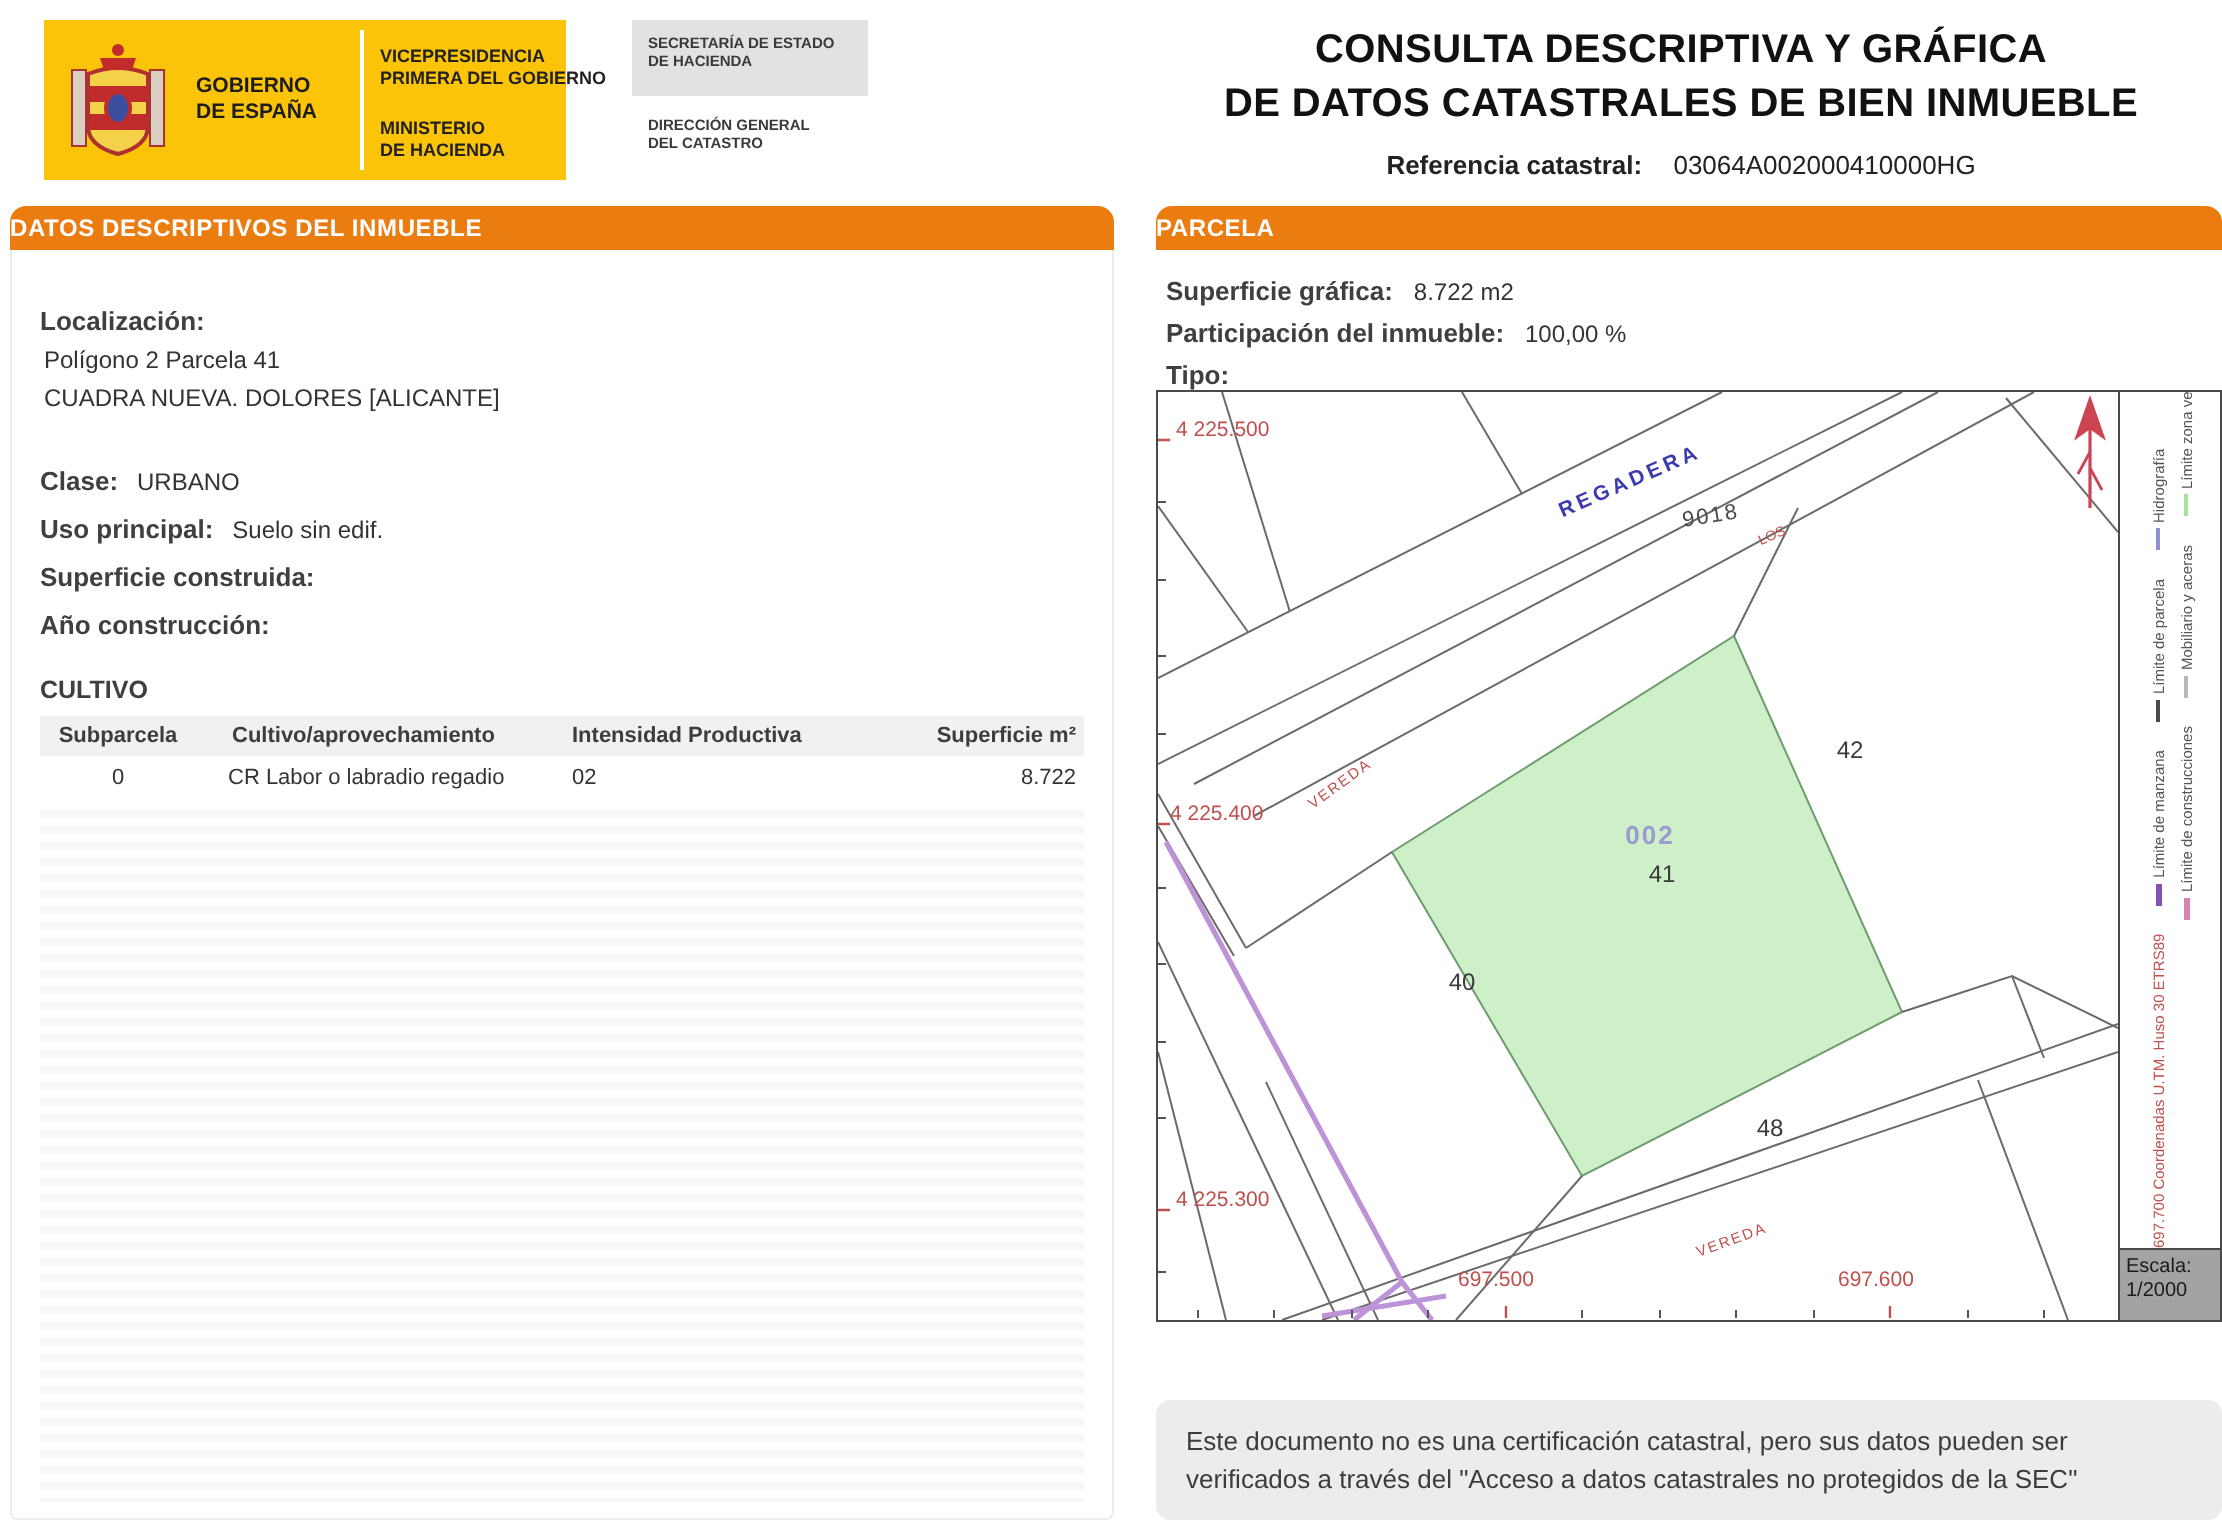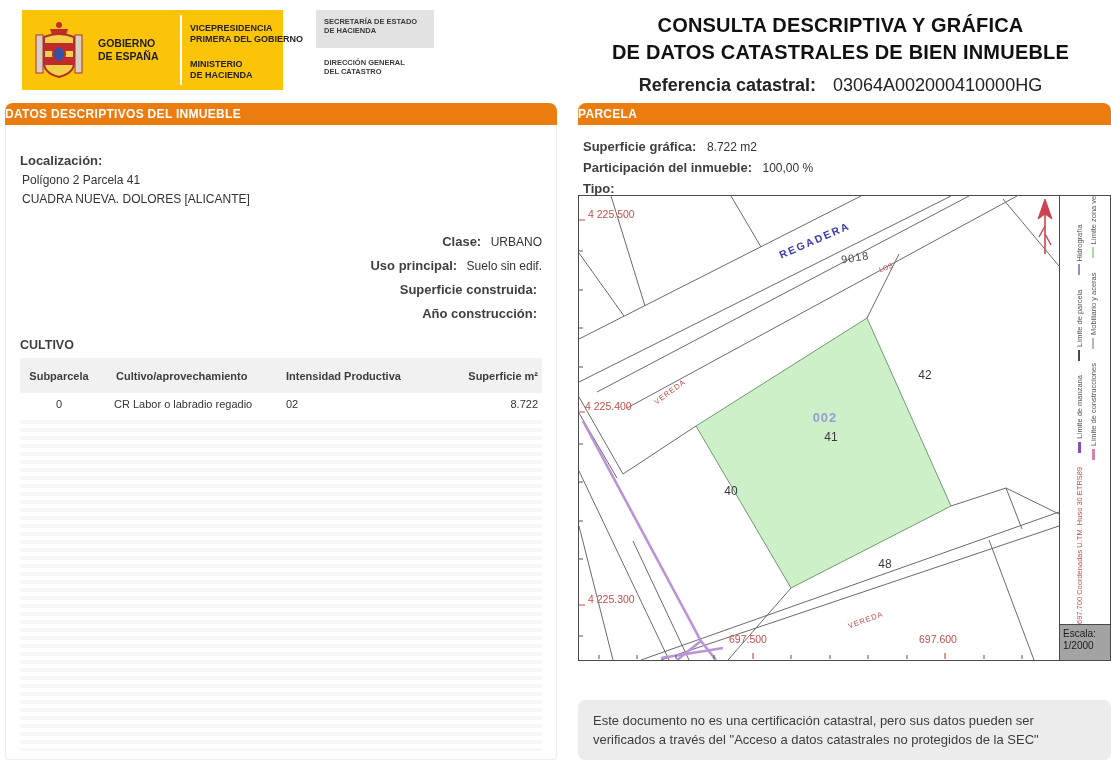--- a/index.html
+++ b/index.html
@@ -15,40 +15,40 @@
   .arms { position:absolute; left:8px; top:9px; }
   .gob-text { position:absolute; left:76px; top:27px; font-size:10.5px; font-weight:bold; color:#1d1d1d; line-height:13px; }
   .vice-text { position:absolute; left:168px; top:13px; font-size:9px; font-weight:bold; color:#222; line-height:11px; }
   .mini-text { position:absolute; left:168px; top:49px; font-size:9px; font-weight:bold; color:#222; line-height:11px; }
   .sec-box { position:absolute; left:294px; top:0; width:118px; height:38px; background:#e2e2e2; padding:7px 0 0 8px;
              font-size:7.5px; font-weight:bold; color:#3a3a3a; line-height:9px; }
   .dir-box { position:absolute; left:302px; top:48px; font-size:7.5px; font-weight:bold; color:#3a3a3a; line-height:9px; }
   
   .title-wrap { position:absolute; left:570px; top:12px; width:541px; text-align:center; color:#111; }
   .title-line { font-size:20px; font-weight:bold; line-height:27px; letter-spacing:0.2px; }
-  .ref-line { margin-top:9px; font-size:18px; }
+  .ref-line { margin-top:9px; font-size:13px; }
   .ref-label { font-weight:bold; color:#222; }
   .ref-value { margin-left:12px; color:#222; }
   
   .bar { background:#ea7c10; color:#fff; font-size:12px; font-weight:bold; letter-spacing:0.3px;
          height:22px; line-height:22px; border-radius:8px 8px 0 0; }
   
   .left-panel { position:absolute; left:5px; top:103px; width:552px; height:657px;
                 display:flex; flex-direction:column; }
   .left-body { flex:1; border:1px solid #ececec; border-top:none; border-radius:0 0 4px 4px;
                padding:20px 14px 0 14px; display:flex; flex-direction:column; }
   .fld-label { font-size:13px; font-weight:bold; color:#3f3f3f; }
   .fld-value { font-size:12px; color:#333; }
   .loc-line { font-size:12px; color:#333; margin-top:5px; padding-left:2px; }
-  .pair { margin-top:6px;text-align:right; }
+  .pair { margin-top:6px; }
   .pair .fld-value { margin-left:5px; }
   .cultivo-title { margin-top:16px; font-size:12.5px; font-weight:bold; color:#3f3f3f; }
   .ctable { margin-top:6px; font-size:11px; }
   .crow { display:grid; grid-template-columns:78px 1fr 155px 95px; column-gap:6px; align-items:center; }
-  .chead { background:#f1f1f1; font-weight:bold; color:#3d3d3d; height:35px; }
+  .chead { background:#f1f1f1; font-weight:bold; color:#3d3d3d; height:20px; }
   .cbody { height:21px; color:#333; }
   .c0 { text-align:center; } .c1 { text-align:left;margin-left:10px; } .c2 { text-align:left; } .c3 { text-align:right; padding-right:4px; }
   .chead .c1 { padding-left:2px; }
   .stripes { flex:1; margin:2px 0 8px 0;
              background:repeating-linear-gradient(to bottom,#ffffff 0 4px,#f7f7f7 4px 8px); }
   
   .right-panel { position:absolute; left:578px; top:103px; width:533px; }
   .rp-body { padding:9px 4px 0 5px; }
   .rp-row { margin-top:3px; }
   .rp-row .fld-value { margin-left:6px; }

